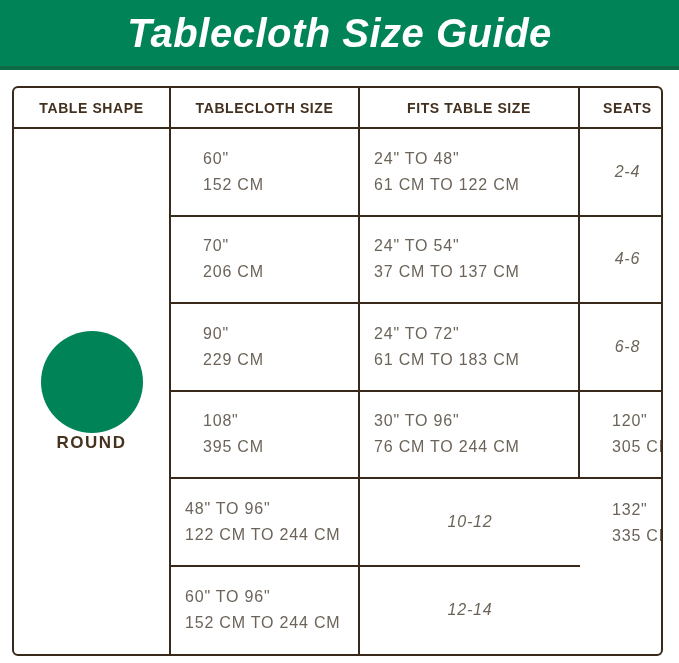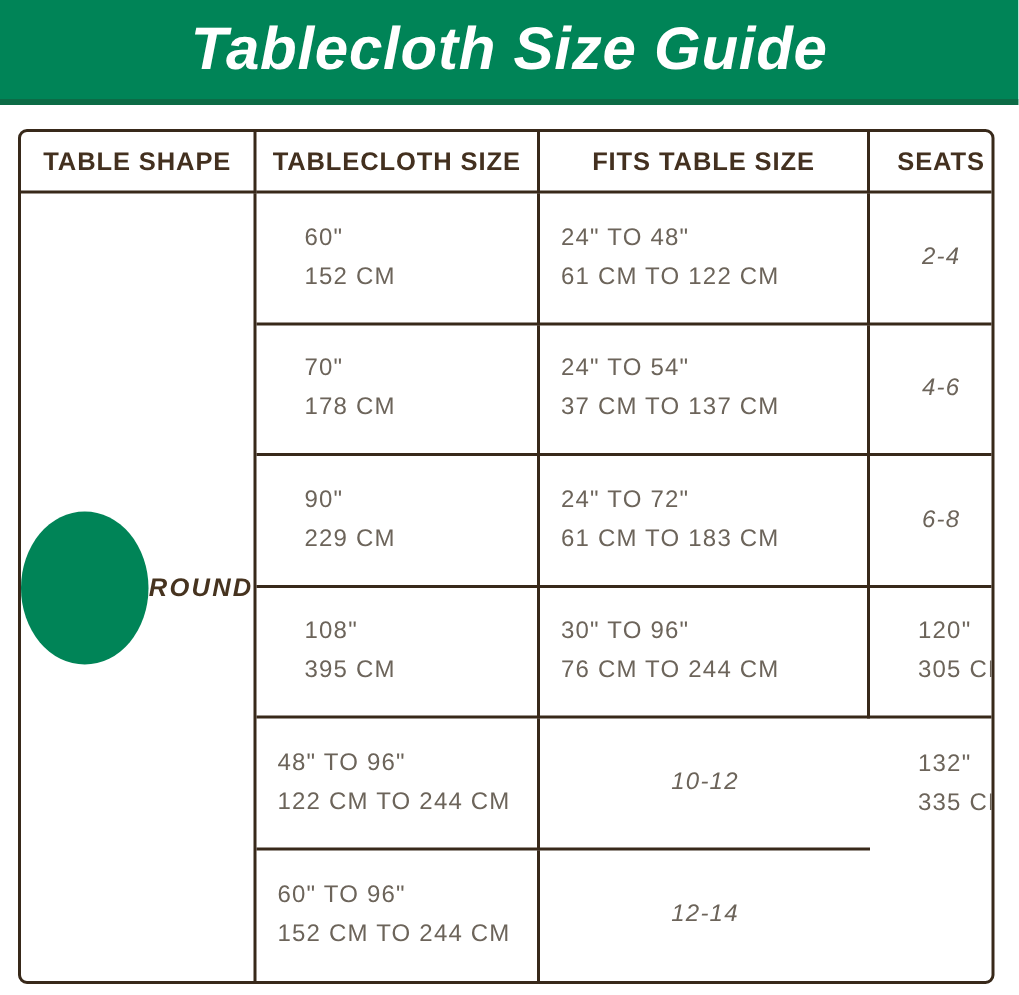--- a/index.html
+++ b/index.html
@@ -49,32 +49,31 @@
     border-bottom: 2px solid #38291a;
     display: flex;
   }
   .cell.no-br { border-right: none; }
   .cell.no-bb { border-bottom: none; }
 
   .hcell {
     align-items: center; justify-content: center;
     color: #43301f;
     font-weight: 700;
-    font-size: 17px;
+    font-size: 14px;
     letter-spacing: 0.6px;
     white-space: nowrap;
   }
 
   .shape-cell {
     grid-column: 1;
     grid-row: 2 / 8;
-    flex-direction: row;
+    flex-direction: column;
     align-items: center;
     justify-content: center;
-    font-style: italic;
   }
   .shape-circle {
     width: 102px; height: 102px;
     border-radius: 50%;
     background: #008457;
   }
   .shape-label {
     color: #46331f;
     font-size: 17px;
     font-weight: 700;
@@ -125,21 +124,21 @@
   <div class="cell data-cell fits-cell">
     <span>24" TO 48"</span>
     <span>61 CM TO 122 CM</span>
   </div>
   <div class="cell data-cell seats-cell no-br">
     <span>2-4</span>
   </div>
 
   <div class="cell data-cell size-cell">
     <span>70"</span>
-    <span>178 CM</span>
+    <span>206 CM</span>
   </div>
   <div class="cell data-cell fits-cell">
     <span>24" TO 54"</span>
     <span>37 CM TO 137 CM</span>
   </div>
   <div class="cell data-cell seats-cell no-br">
     <span>4-6</span>
   </div>
 
   <div class="cell data-cell size-cell">

